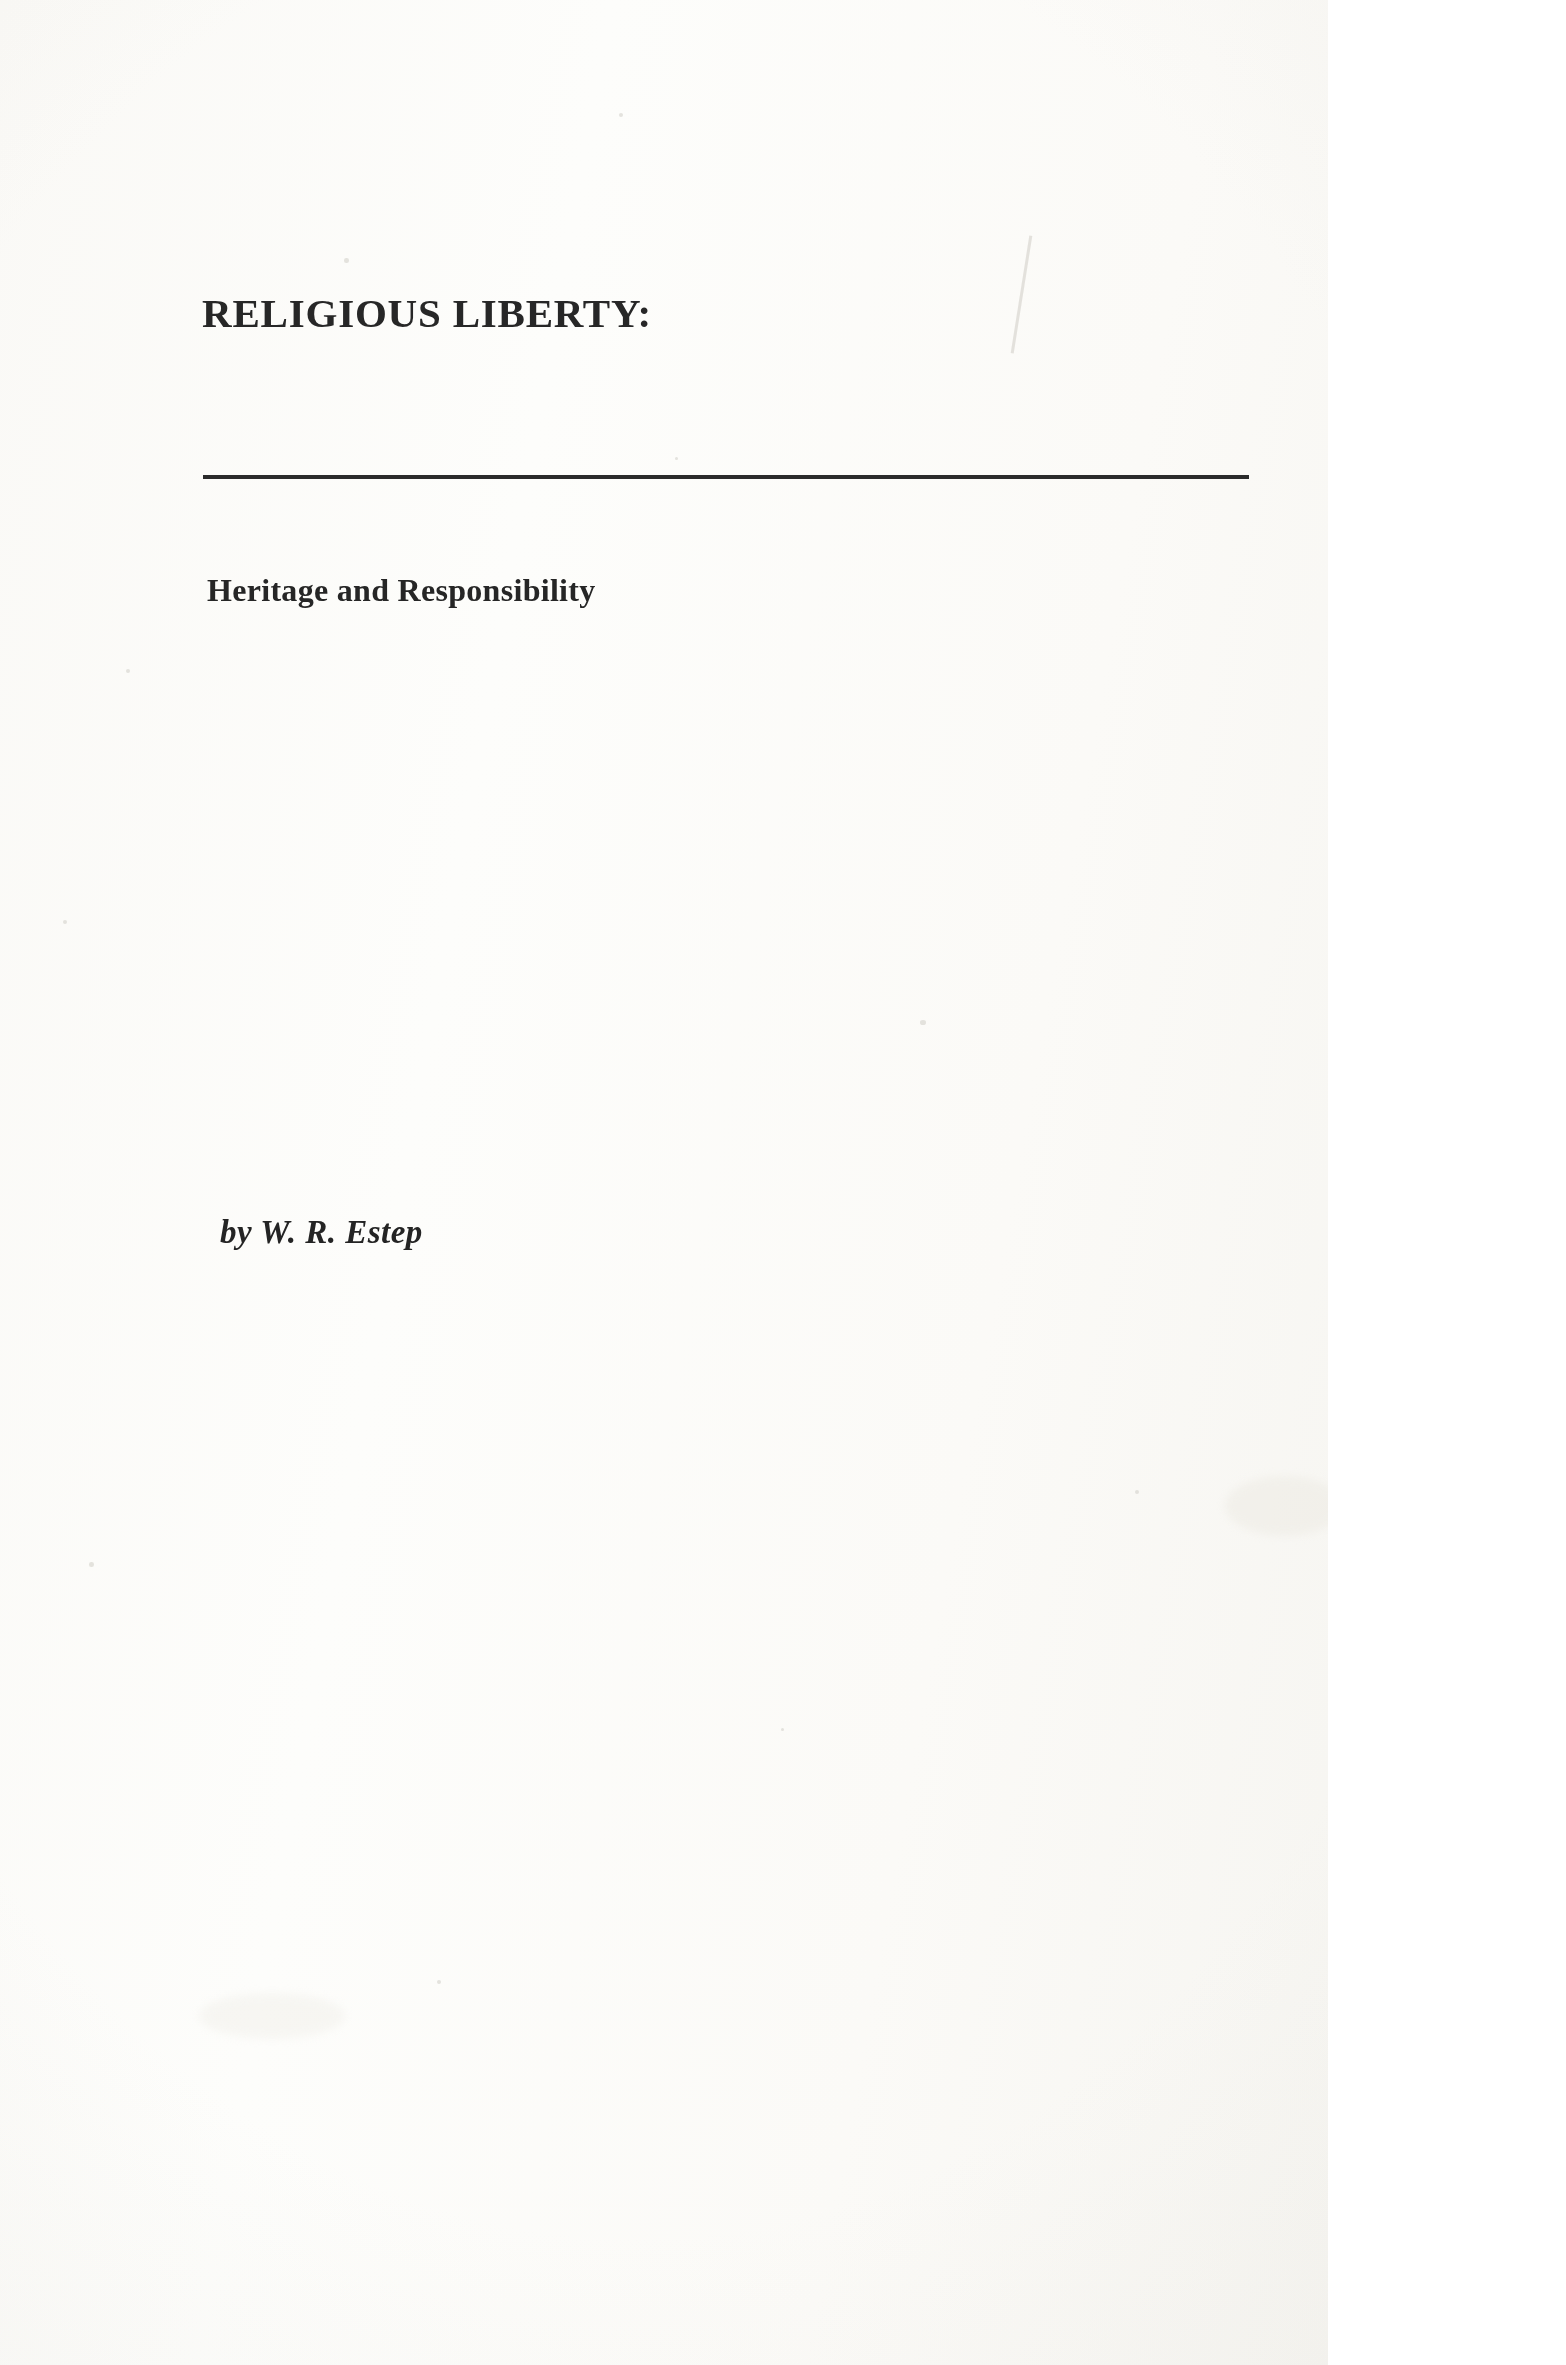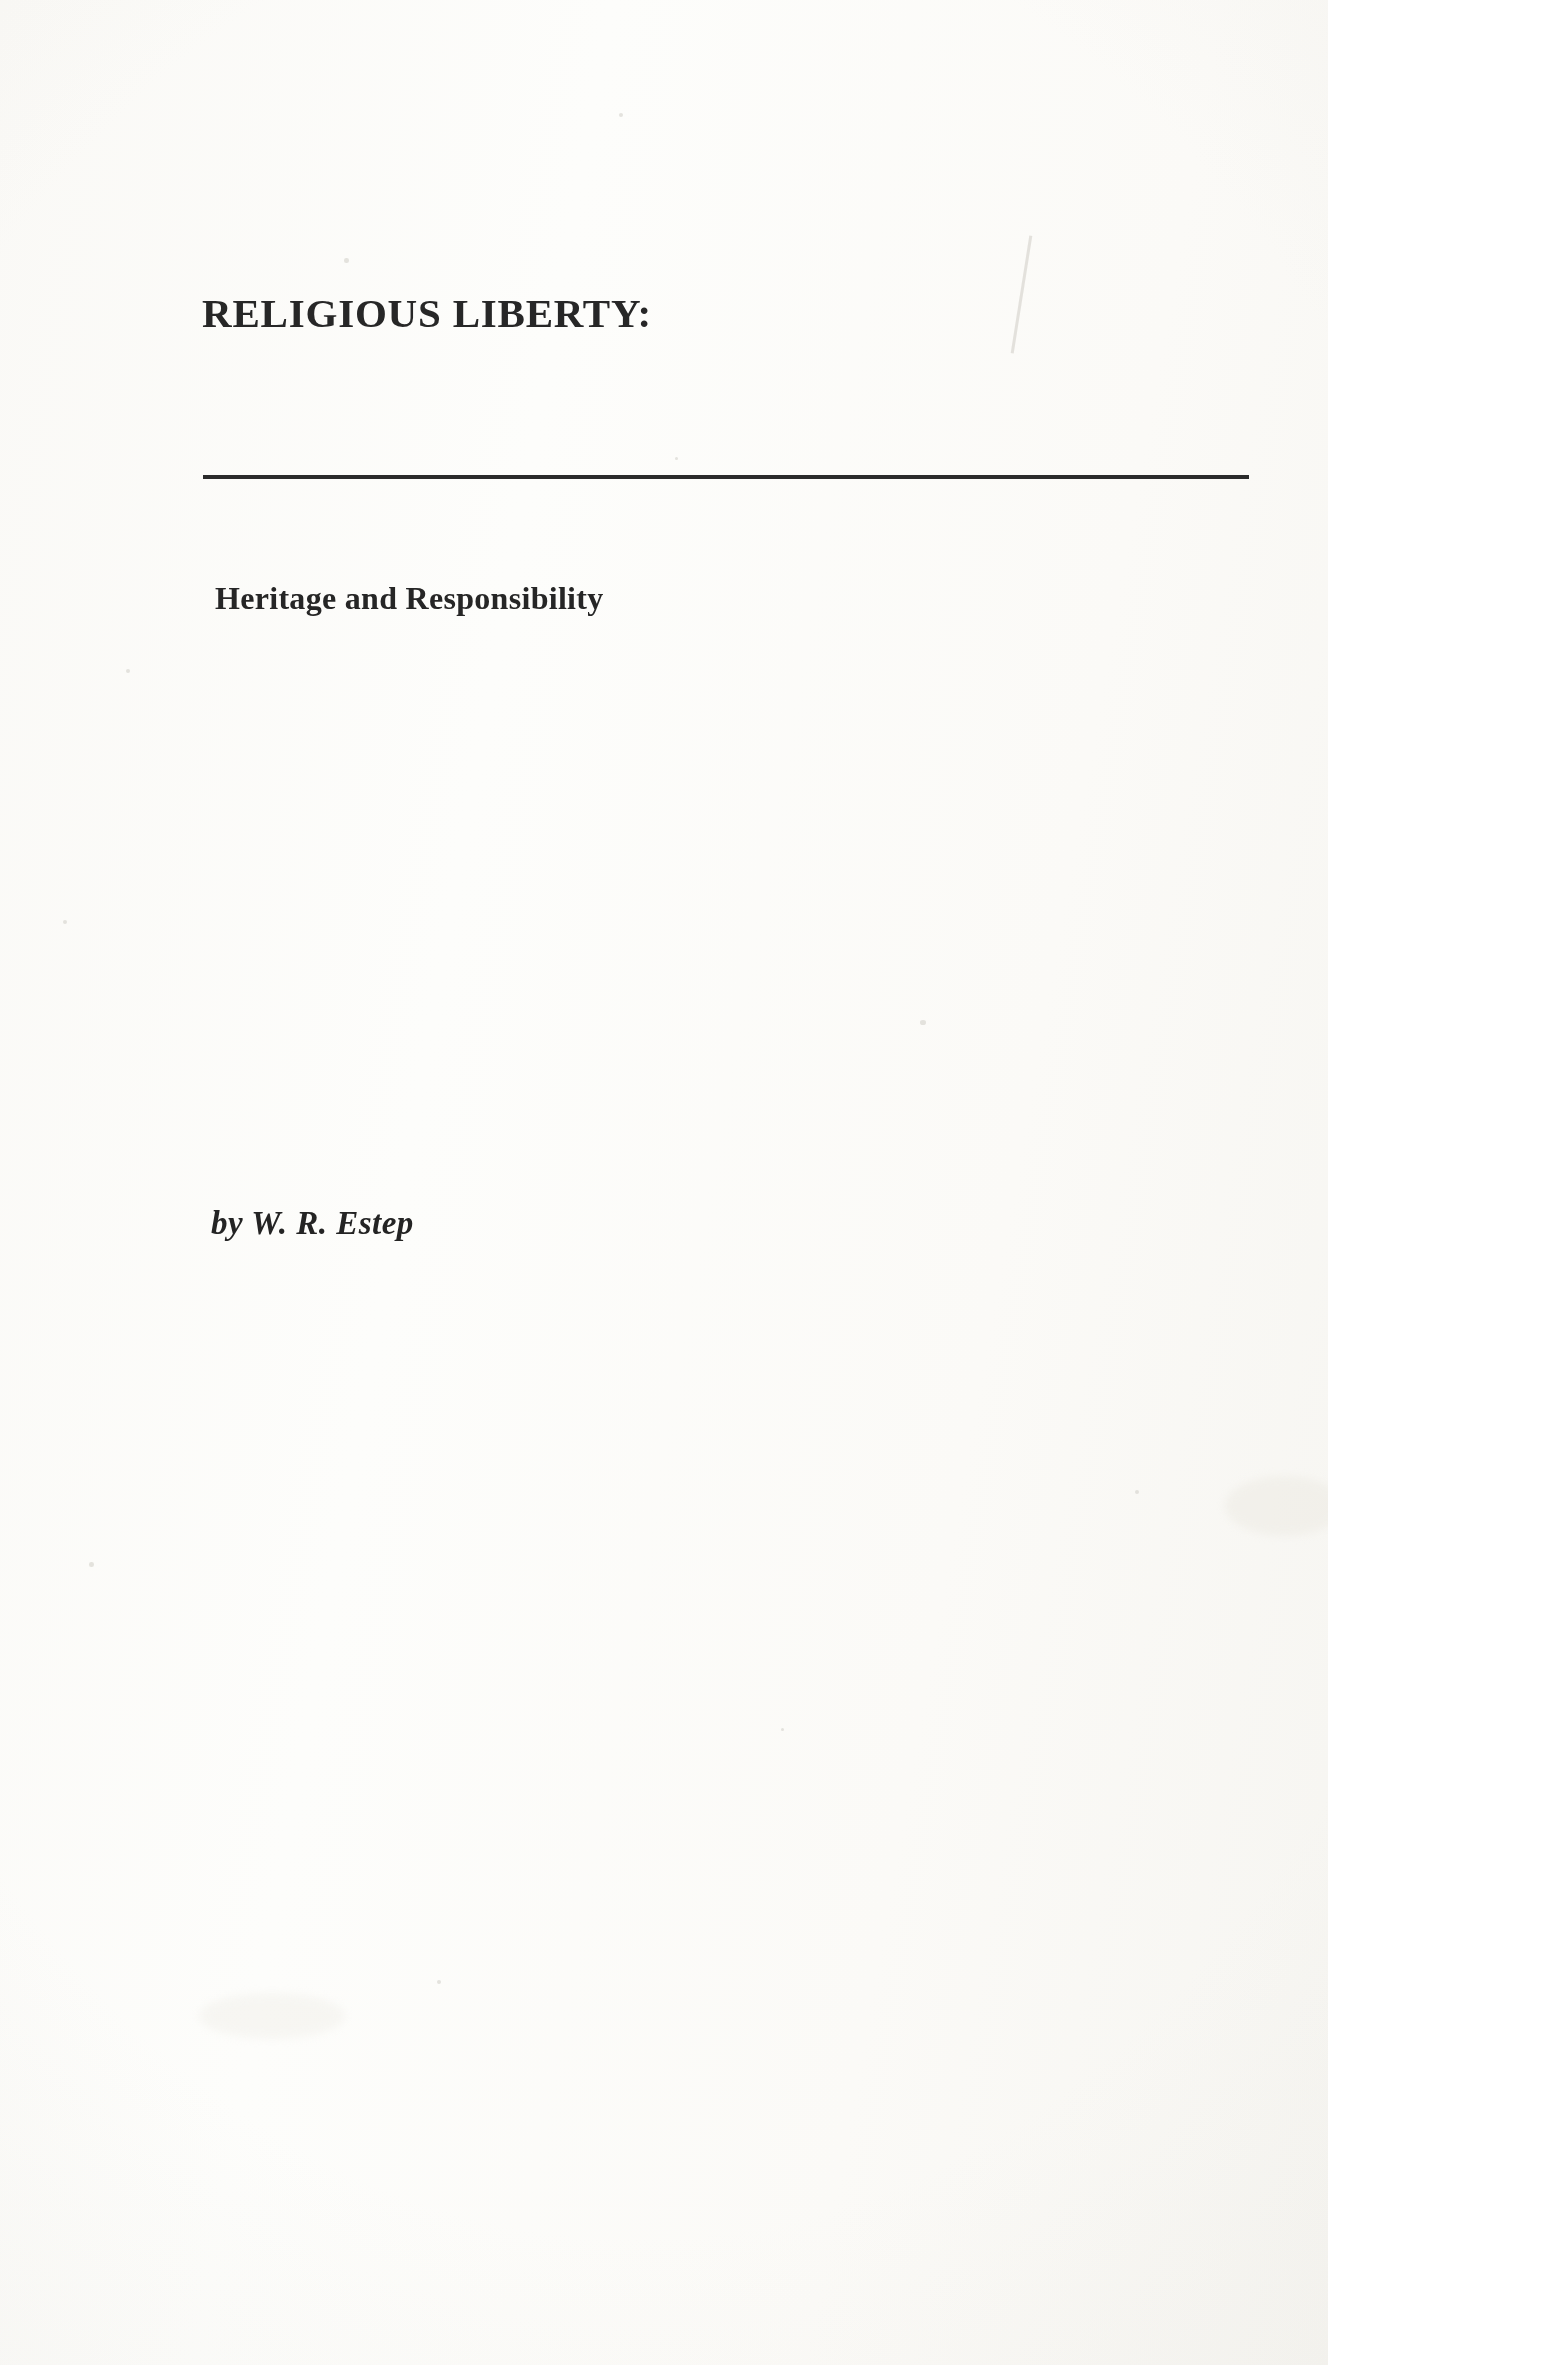--- a/index.html
+++ b/index.html
@@ -69,33 +69,33 @@
   }
   .subtitle {
     position: absolute;
     left: 203px;
     top: 568px;
     font-family: "Liberation Serif", serif;
     font-weight: bold;
     font-size: 32px;
     color: #262626;
     letter-spacing: 0.3px;
-    margin: 12px;
+    margin: 4px;
   }
   .author {
     position: absolute;
     left: 204px;
     top: 1198px;
     font-family: "Liberation Serif", serif;
     font-style: italic;
     font-weight: bold;
     font-size: 33px;
     color: #242424;
     letter-spacing: 0.5px;
-    margin: 7px;
+    margin: 16px;
   }
 </style>
 </head>
 <body>
 
 <div class="page">
 
   <div class="paper-texture"></div>
 
   <div class="speck" style="left:344px;top:258px;width:4.6px;height:4.6px;"></div>

